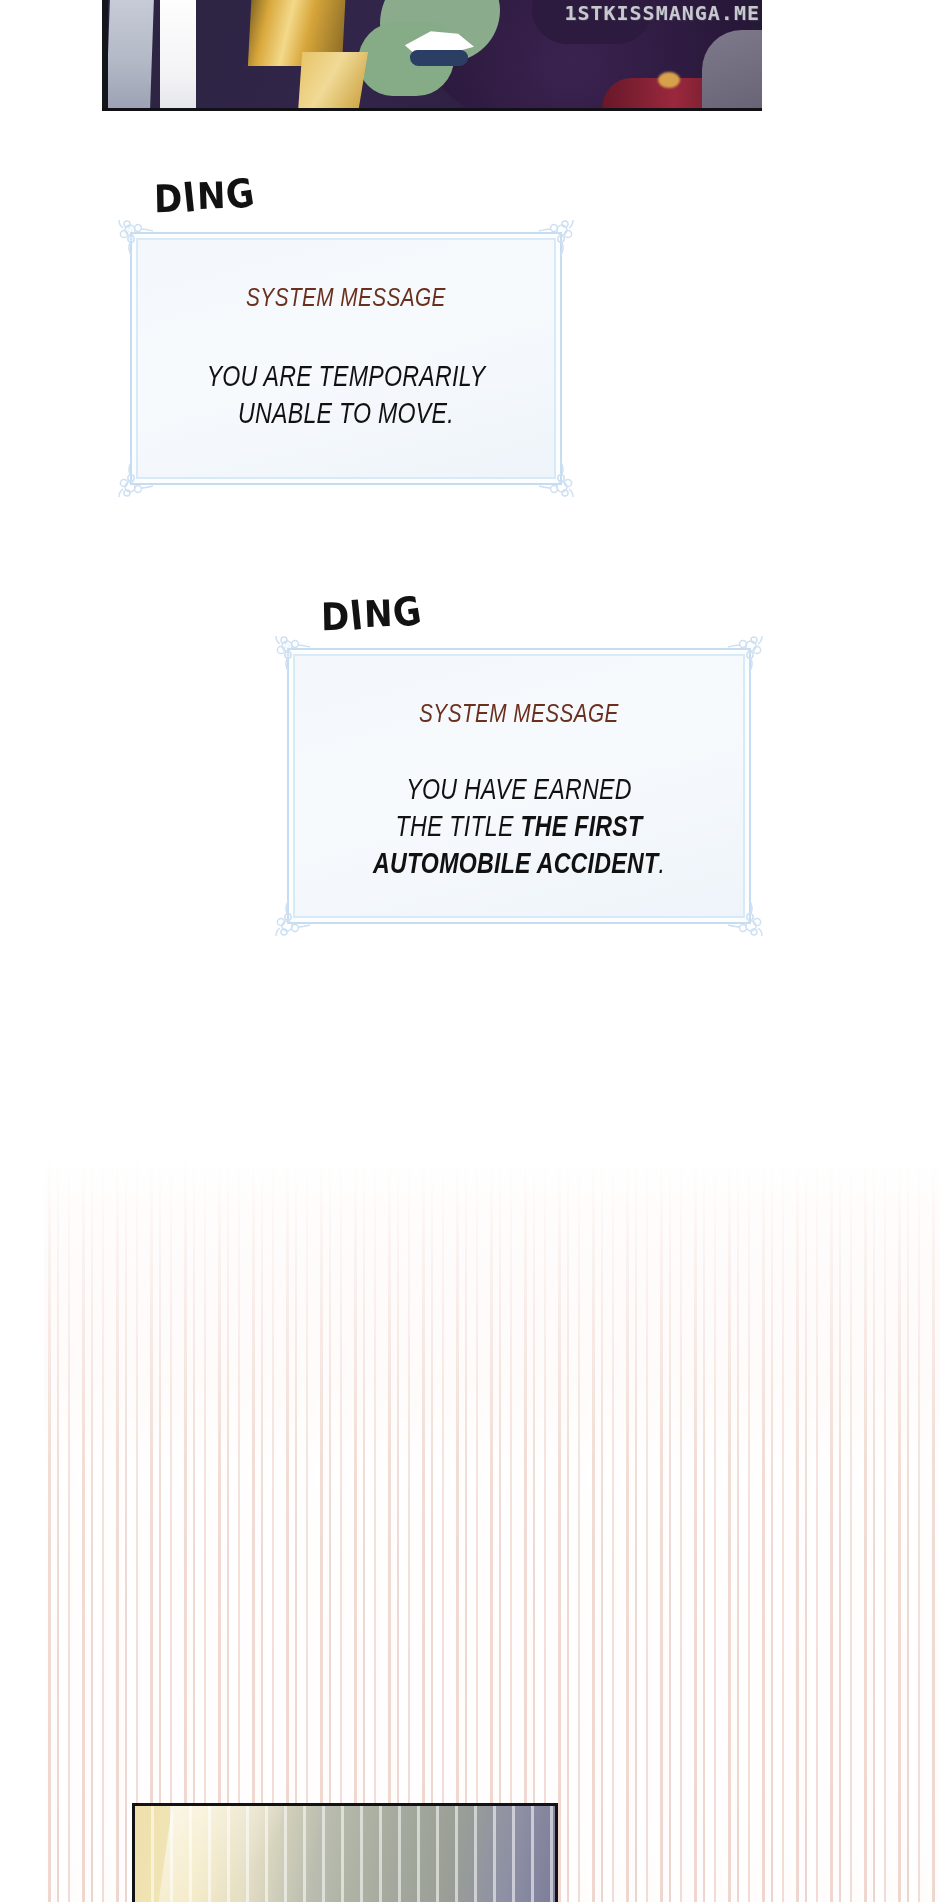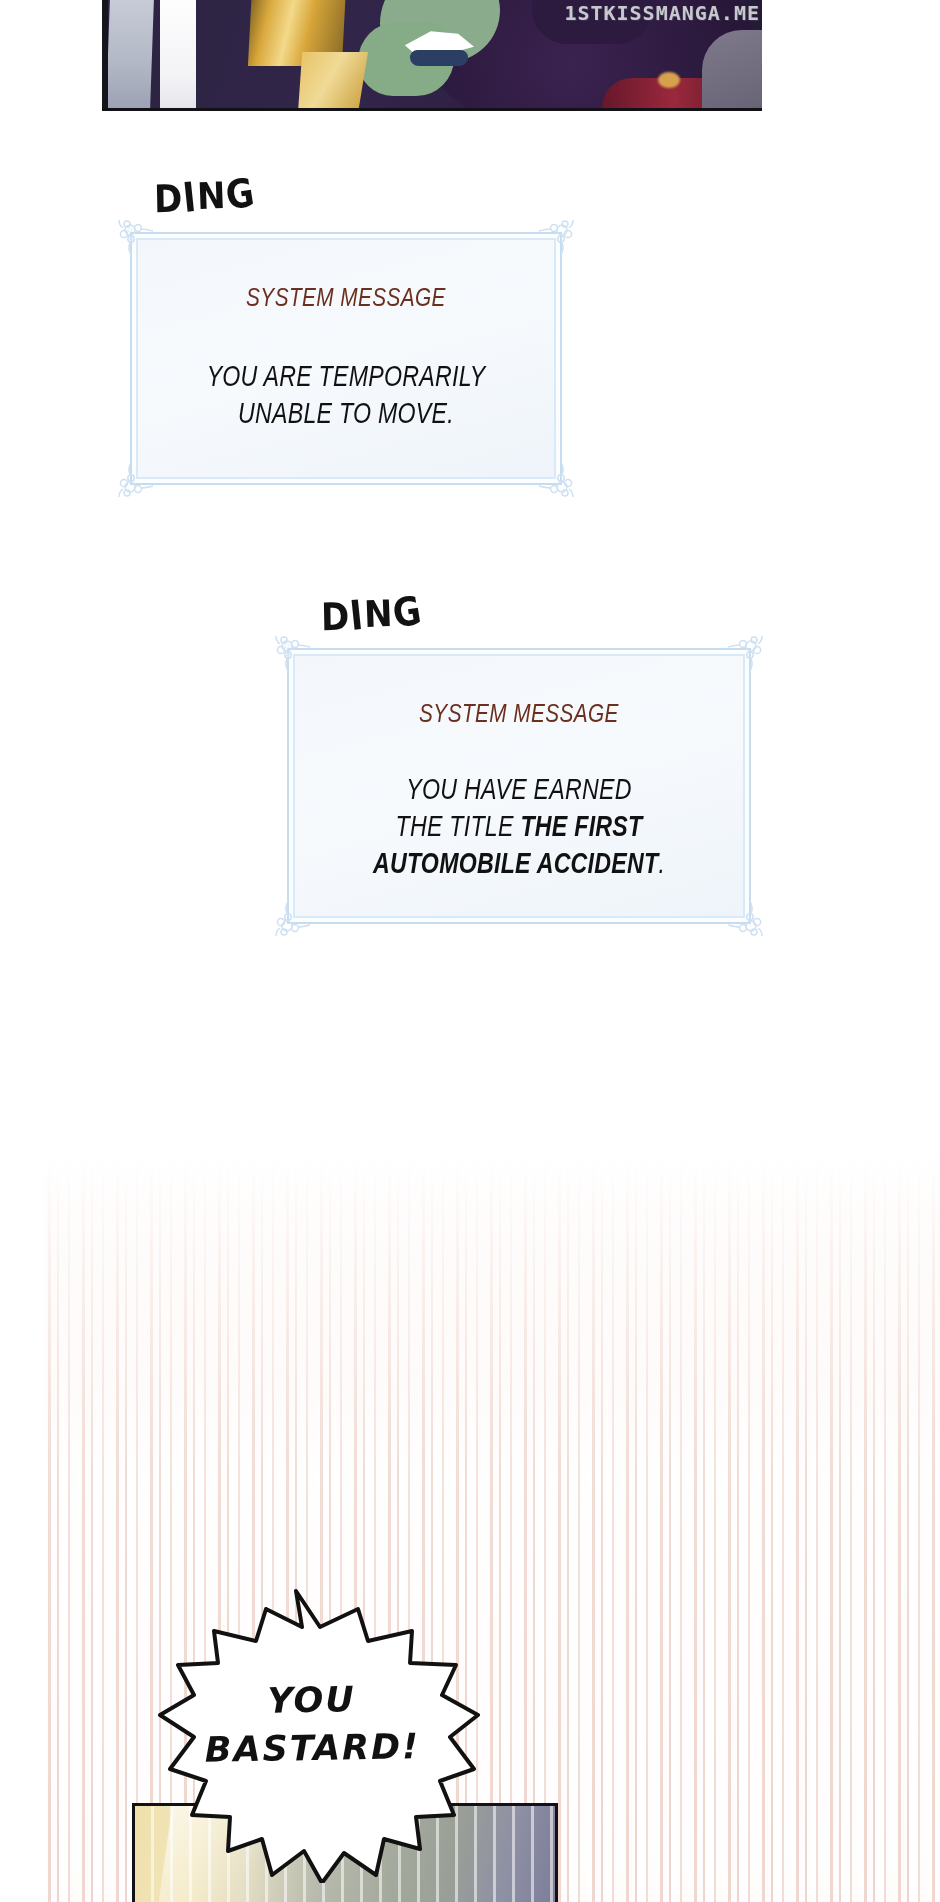--- a/index.html
+++ b/index.html
@@ -461,32 +461,14 @@
 
   <div class="speed-section">
     <div class="speed-lines"></div>
   </div>
 
   <div class="bottom-panel">
     <div class="stripes"></div>
     <div class="glare"></div>
   </div>
 
-  <div class="bubble">
-    <svg viewBox="0 0 336 300" xmlns="http://www.w3.org/2000/svg" preserveAspectRatio="none">
-      <path d="
-        M 152 8
-        L 176 44  L 214 26  L 224 58  L 268 48  L 266 80
-        L 312 82  L 298 112 L 334 132 L 306 154 L 330 186
-        L 296 198 L 310 232 L 272 234 L 276 266 L 240 256
-        L 232 292 L 200 270 L 178 300 L 160 268 L 128 292
-        L 118 256 L 84 268 L 86 234 L 48 232 L 62 198
-        L 26 186 L 50 154 L 16 132 L 50 112 L 34 82
-        L 74 80  L 70 48  L 112 58 L 122 26 L 158 44
-        Z" fill="#ffffff" stroke="#111111" stroke-width="4" stroke-linejoin="round"></path>
-    </svg>
-    <div class="bubble-text">
-      <div>YOU</div>
-      <div>BASTARD!</div>
-    </div>
-  </div>
 
 </div>
 
 </body></html>

